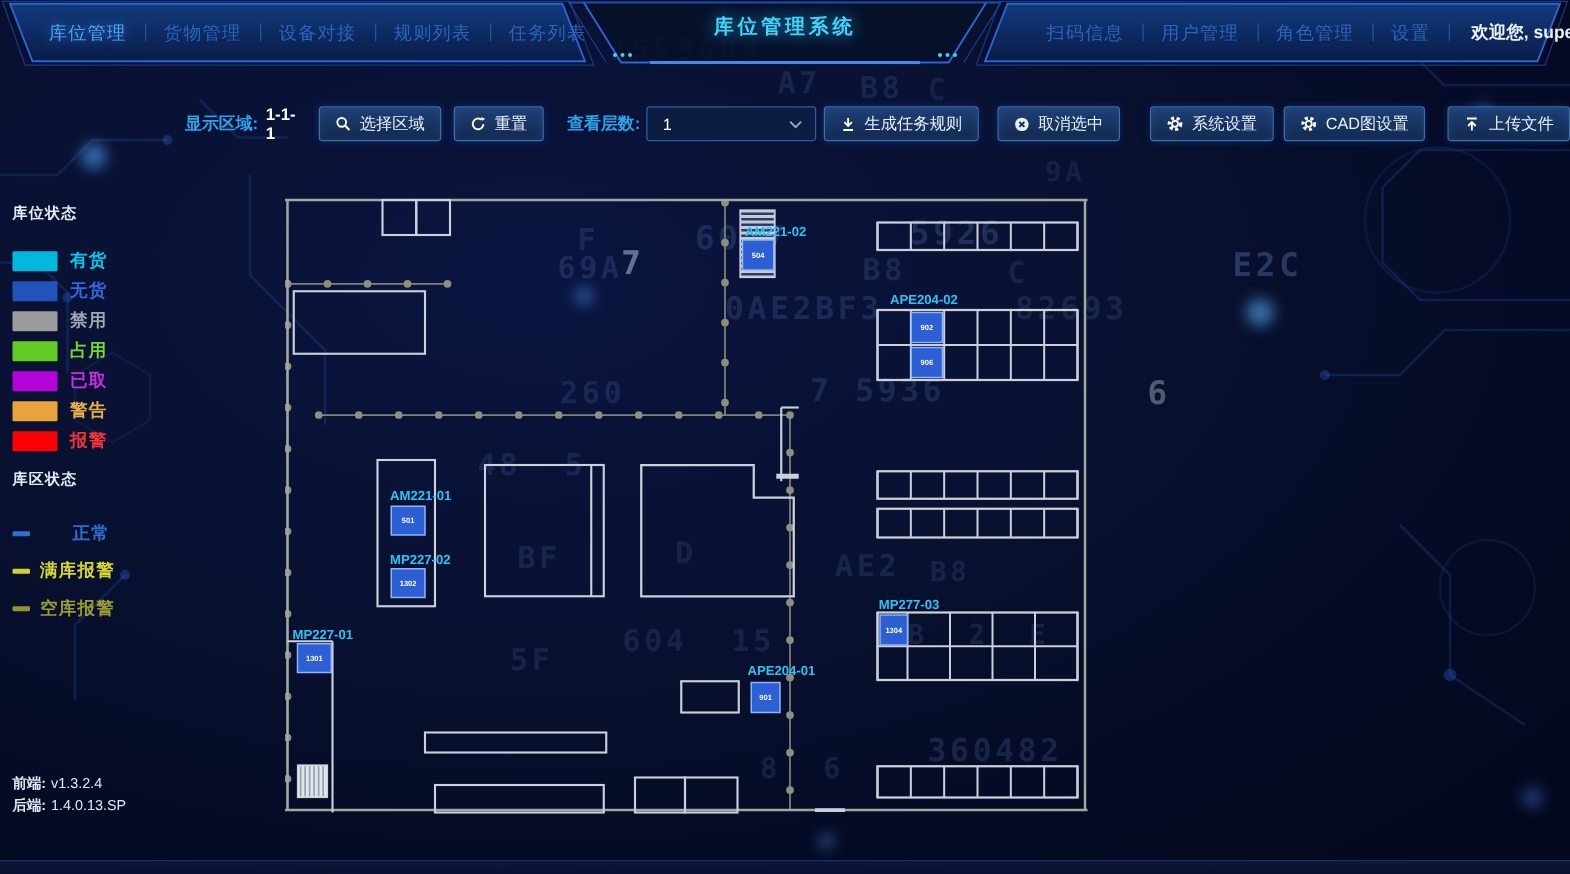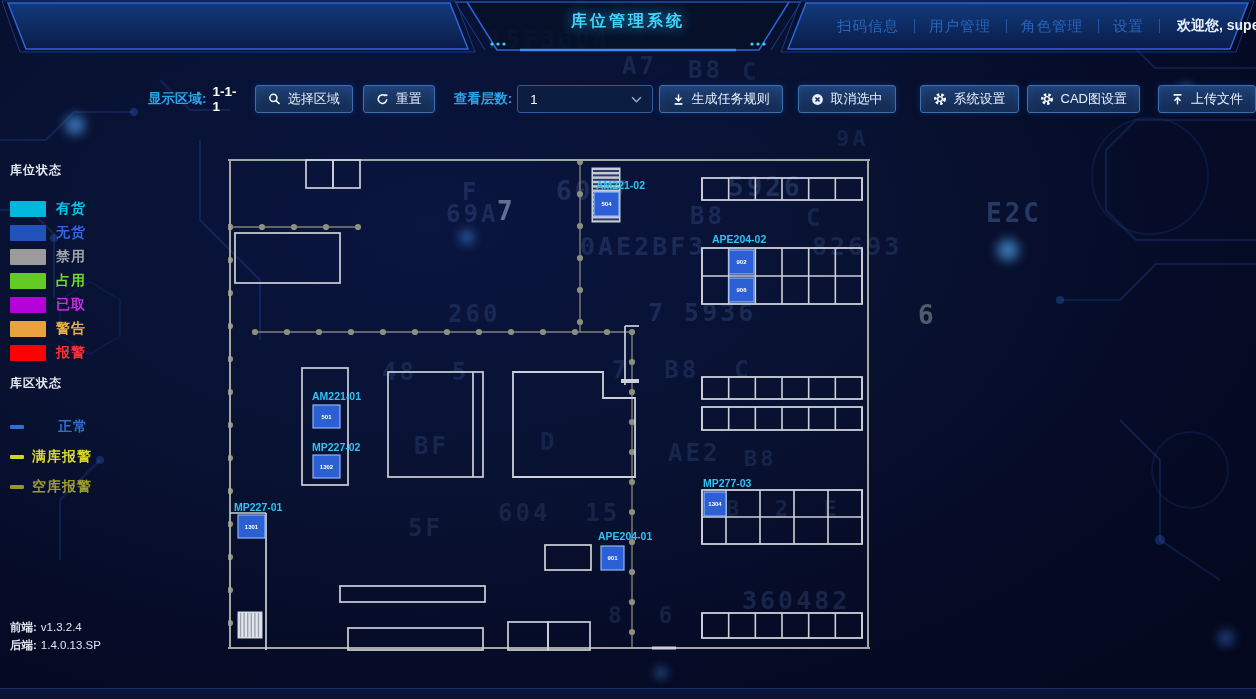--- a/index.html
+++ b/index.html
@@ -113,21 +113,20 @@
         <span class="glyph" style="left: 497px; top: 196px; font-size: 26px; opacity: 0.45; color: rgb(207, 224, 255);">7</span>
         <span class="glyph" style="left: 690px; top: 202px; font-size: 24px; opacity: 0.14;">B8</span>
         <span class="glyph" style="left: 806px; top: 204px; font-size: 24px; opacity: 0.12;">C</span>
         <span class="glyph" style="left: 986px; top: 198px; font-size: 26px; opacity: 0.26;">E2C</span>
         <span class="glyph" style="left: 580px; top: 232px; font-size: 25px; opacity: 0.15;">0AE2BF3</span>
         <span class="glyph" style="left: 812px; top: 232px; font-size: 25px; opacity: 0.13;">82693</span>
         <span class="glyph" style="left: 448px; top: 300px; font-size: 24px; opacity: 0.13;">260</span>
         <span class="glyph" style="left: 648px; top: 298px; font-size: 25px; opacity: 0.15;">7 5936</span>
         <span class="glyph" style="left: 918px; top: 300px; font-size: 26px; opacity: 0.35; color: rgb(216, 232, 216);">6</span>
         <span class="glyph" style="left: 382px; top: 358px; font-size: 24px; opacity: 0.13;">48  5</span>
-        <span class="glyph" style="left: 612px; top: 356px; font-size: 24px; opacity: 0.13;">7  B8  C</span>
         <span class="glyph" style="left: 414px; top: 432px; font-size: 24px; opacity: 0.13;">BF</span>
         <span class="glyph" style="left: 540px; top: 428px; font-size: 24px; opacity: 0.11;">D</span>
         <span class="glyph" style="left: 668px; top: 439px; font-size: 24px; opacity: 0.13;">AE2</span>
         <span class="glyph" style="left: 744px; top: 446px; font-size: 22px; opacity: 0.12;">B8</span>
         <span class="glyph" style="left: 726px; top: 496px; font-size: 22px; opacity: 0.12;">B  2  E</span>
         <span class="glyph" style="left: 408px; top: 514px; font-size: 24px; opacity: 0.12;">5F</span>
         <span class="glyph" style="left: 498px; top: 499px; font-size: 24px; opacity: 0.12;">604  15</span>
         <span class="glyph" style="left: 742px; top: 586px; font-size: 25px; opacity: 0.15;">360482</span>
         <span class="glyph" style="left: 608px; top: 602px; font-size: 23px; opacity: 0.12;">8  6</span>
       </div>
@@ -159,20 +158,27 @@
       <path d="M520,50 L736,50" stroke="#3f8cf0" stroke-width="2.5" fill="none"></path>
       <g fill="#35d4f8">
         <circle cx="492" cy="44" r="1.6"></circle>
           <circle cx="498" cy="44" r="1.6"></circle>
           <circle cx="504" cy="44" r="1.6"></circle>
         <circle cx="752" cy="44" r="1.6"></circle>
           <circle cx="758" cy="44" r="1.6"></circle>
           <circle cx="764" cy="44" r="1.6"></circle>
       </g>
     </svg>
+    <nav class="nav" id="nav-left">
+        <span class="nav-item active">库位管理</span>
+        <span class="nav-item">货物管理</span>
+        <span class="nav-item">设备对接</span>
+        <span class="nav-item">规则列表</span>
+        <span class="nav-item">任务列表</span>
+      </nav>
     <div class="app-title">库位管理系统</div>
     <div id="nav-right-panel">
       <nav class="nav" id="nav-right" style="position:static;">
           <span class="nav-item">扫码信息</span>
           <span class="nav-item">用户管理</span>
           <span class="nav-item">角色管理</span>
           <span class="nav-item">设置</span>
         </nav>
       <div class="welcome">
         <span>欢迎您, super</span>

